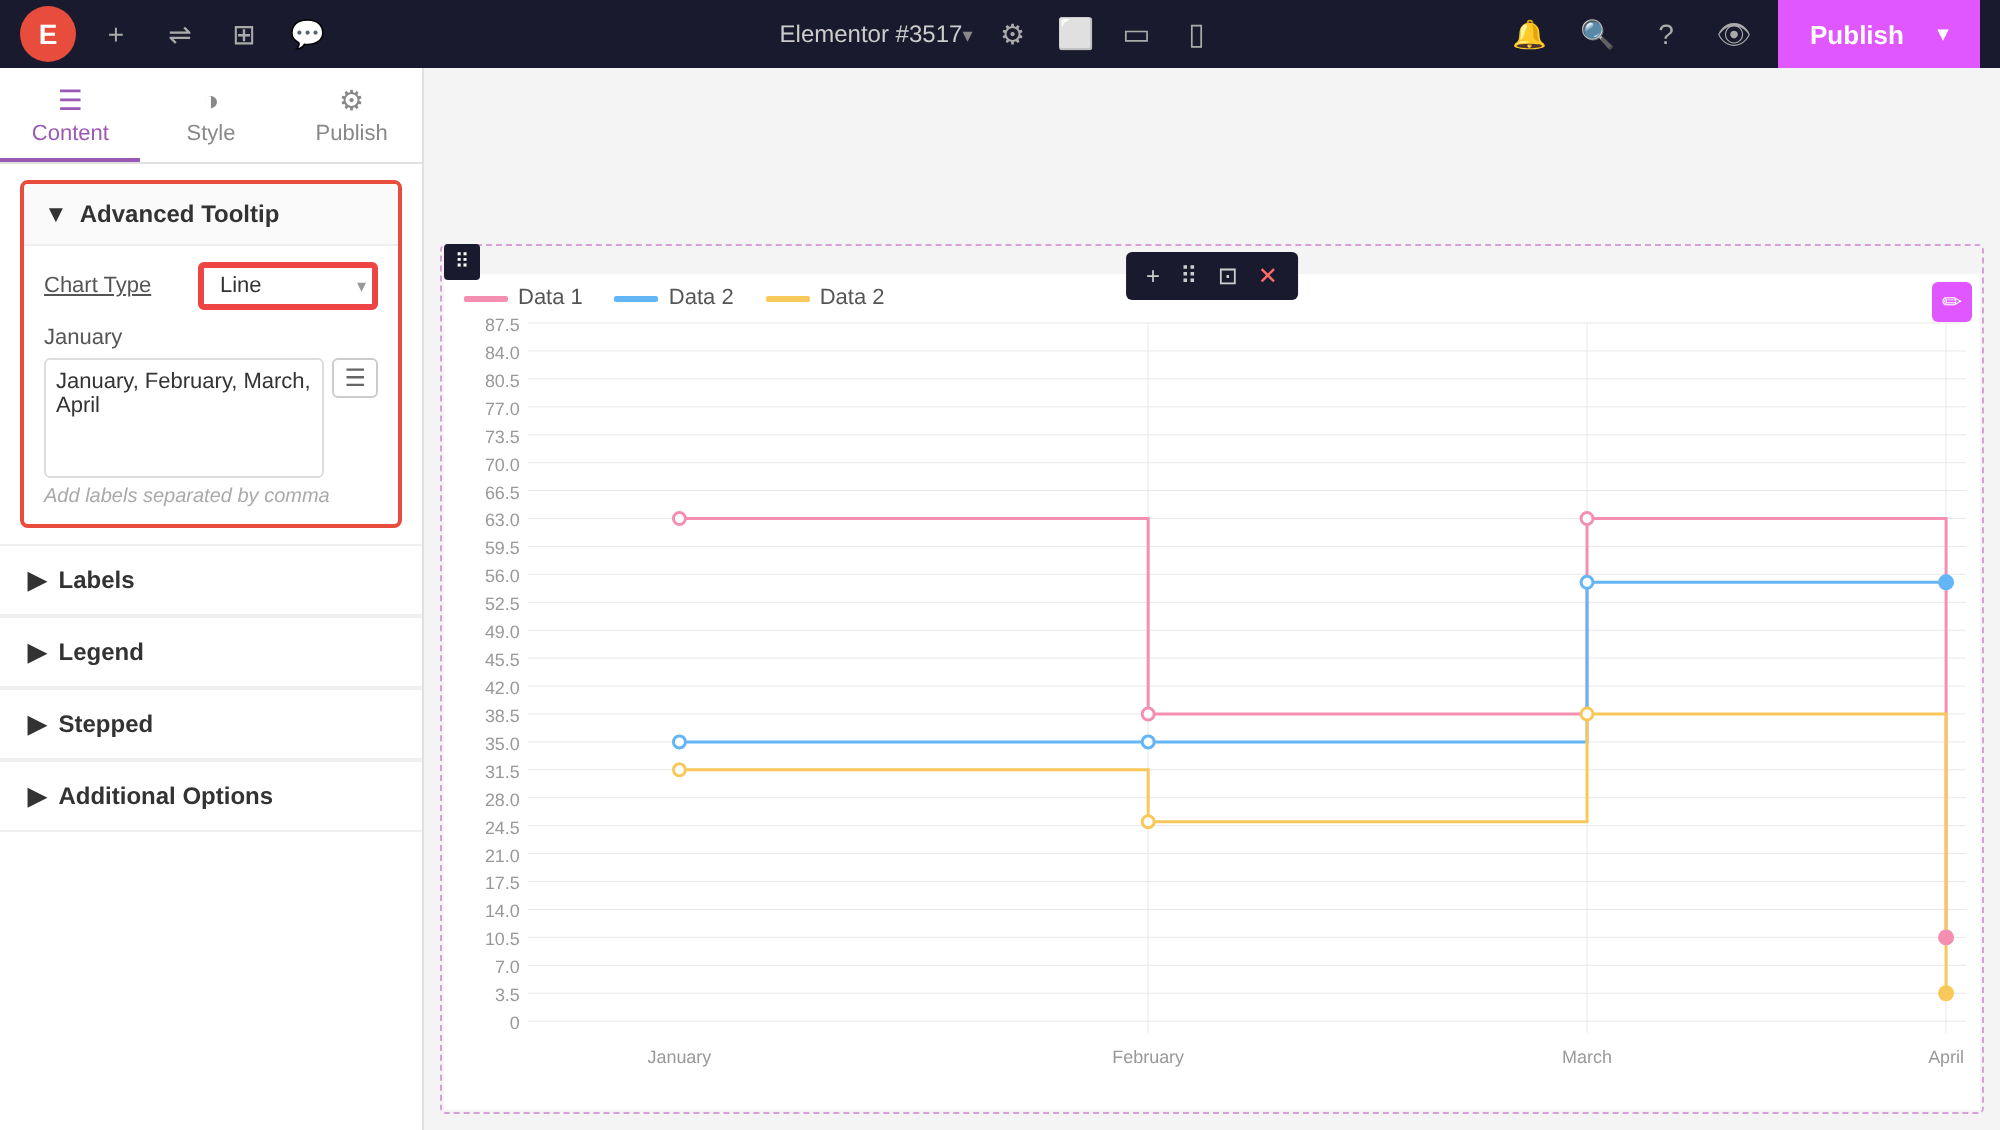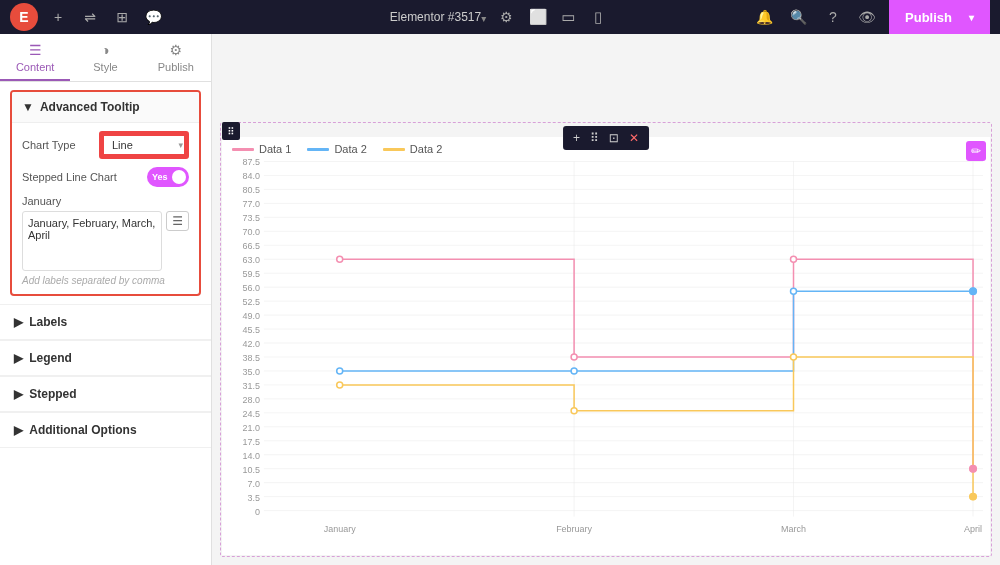--- a/index.html
+++ b/index.html
@@ -42,26 +42,26 @@
     .tab.active { color: #9b59b6; border-bottom: 2px solid #9b59b6; }
     .tab-icon { font-size: 14px; }
     .section-header { display: flex; align-items: center; gap: 6px; padding: 10px 14px; cursor: pointer; font-size: 12px; font-weight: 600; color: #333; border-bottom: 1px solid #f0f0f0; }
 
     
     .advanced-charts-section { border: 2px solid #e74c3c; border-radius: 4px; margin: 8px 10px; }
     .advanced-charts-section .section-header { background: #fafafa; border-radius: 2px 2px 0 0; font-size: 12px; font-weight: 600; color: #333; padding: 8px 10px; border-bottom: 1px solid #eee; }
 
     .section-content { padding: 8px 10px; }
     .field-row { display: flex; align-items: center; margin-bottom: 8px; }
-    .field-label { flex: 1; color: #555; font-size: 11px; }
+    .field-label { flex: 1; color: #555; font-size: 11px; text-decoration: underline; }
     .field-control { }
 
     
     .select-control { position: relative; display: inline-flex; align-items: center; }
-    .select-control select { appearance: none; border: 5px solid #ef4444; border-radius: 3px; padding: 3px 20px 3px 8px; font-size: 11px; color: #333; background: white; cursor: pointer; width: 90px; }
+    .select-control select { appearance: none; border: 3px solid #ef4444; border-radius: 3px; padding: 3px 20px 3px 8px; font-size: 11px; color: #333; background: white; cursor: pointer; width: 90px; }
     .select-arrow { position: absolute; right: 6px; font-size: 9px; color: #999; pointer-events: none; }
 
     
     .labels-title { font-size: 11px; color: #555; margin-bottom: 4px; }
     .labels-textarea { width: 100%; height: 60px; border: 1px solid #ddd; border-radius: 3px; font-size: 11px; color: #333; padding: 5px; resize: none; font-family: inherit; }
     .labels-hint { font-size: 10px; color: #aaa; font-style: italic; margin-top: 4px; }
 
     .icon-btn-small { background: none; border: 1px solid #ccc; border-radius: 3px; cursor: pointer; font-size: 12px; color: #666; padding: 2px 5px; }
 
     
@@ -159,29 +159,20 @@
             <select>
               <option>Line</option>
               <option>Bar</option>
               <option>Pie</option>
               <option>Doughnut</option>
             </select>
             <span class="select-arrow">▾</span>
           </div>
         </div>
 
-        <div class="field-row">
-          <span class="field-label">Stepped Line Chart</span>
-          <div class="field-control" style="position:relative; width:42px; height:20px;">
-            <div style="background:#e056ff; border-radius:10px; width:42px; height:20px; display:flex; align-items:center; cursor:pointer; position:relative;">
-              <span style="color:white; font-size:9px; font-weight:700; margin-left:5px;">Yes</span>
-              <div style="position:absolute; right:3px; top:3px; width:14px; height:14px; background:white; border-radius:50%;"></div>
-            </div>
-          </div>
-        </div>
 
         <div>
           <div class="labels-title">January</div>
           <div style="display:flex; align-items:flex-start; gap:4px;">
             <textarea class="labels-textarea" style="">January, February, March, April</textarea>
             <button class="icon-btn-small">☰</button>
           </div>
           <div class="labels-hint">Add labels separated by comma</div>
         </div>
       </div>

